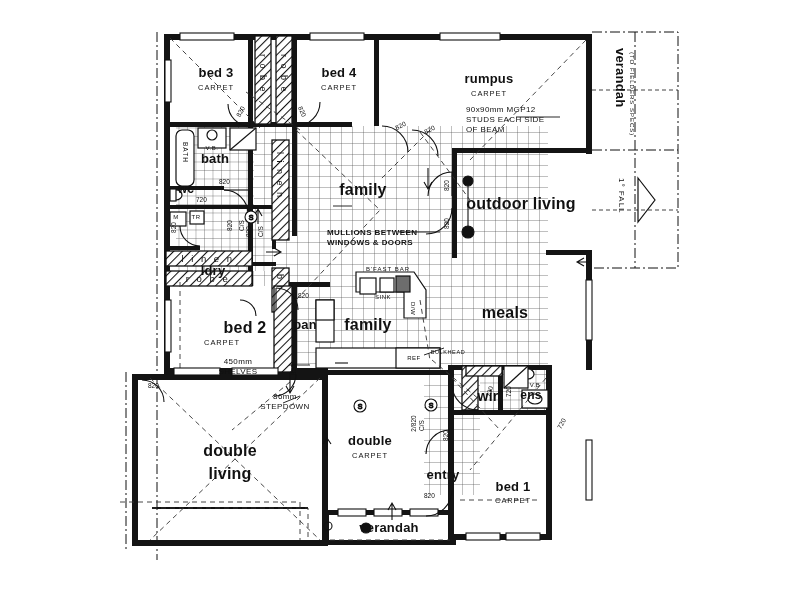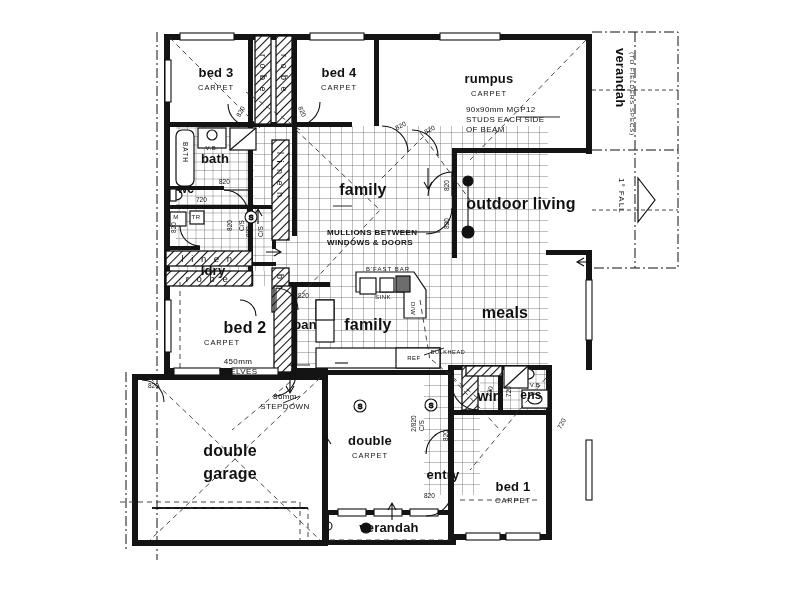--- a/index.html
+++ b/index.html
@@ -287,21 +287,21 @@
 <div class="lbl room big ctr" style="left:363px;top:182px;">family</div>
 <div class="lbl room big ctr" style="left:521px;top:196px;">outdoor living</div>
 <div class="lbl room big ctr" style="left:505px;top:305px;">meals</div>
 <div class="lbl room big ctr" style="left:368px;top:317px;">family</div>
 <div class="lbl room ctr" style="left:305px;top:318px;">pan</div>
 
 <div class="lbl room big ctr" style="left:222px;top:320px;margin-left:23px;">bed 2</div>
 <div class="lbl sub ctr" style="left:222px;top:339px;">CARPET</div>
 
 <div class="lbl room big ctr" style="left:230px;top:443px;">double</div>
-<div class="lbl room big ctr" style="left:230px;top:466px;">garage</div>
+<div class="lbl room big ctr" style="left:230px;top:466px;">living</div>
 
 <div class="lbl room ctr" style="left:370px;top:434px;">double</div>
 <div class="lbl sub ctr" style="left:370px;top:452px;">CARPET</div>
 
 <div class="lbl room ctr" style="left:443px;top:468px;">entry</div>
 
 <div class="lbl room ctr" style="left:488px;top:389px;font-size:14px;">wir</div>
 <div class="lbl room ctr" style="left:531px;top:389px;font-size:12px;">ens</div>
 
 <div class="lbl room ctr" style="left:513px;top:480px;">bed 1</div>

